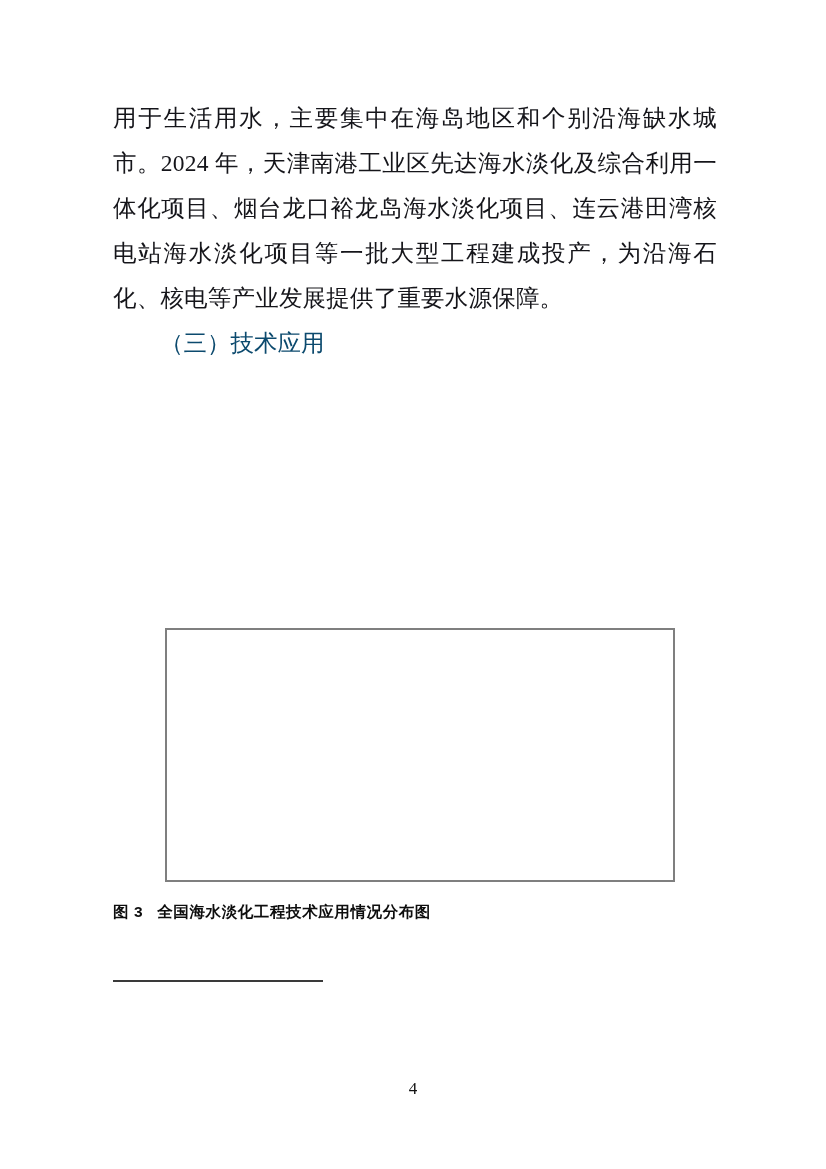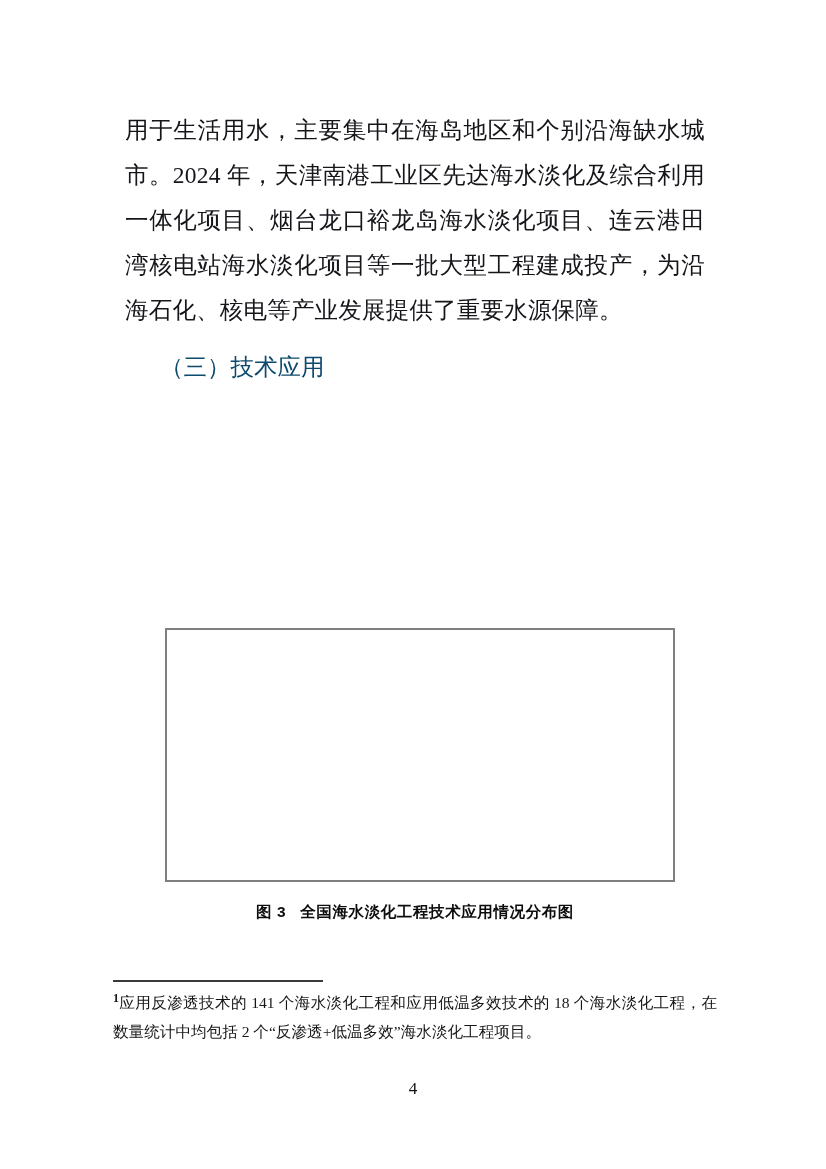--- a/index.html
+++ b/index.html
@@ -31,21 +31,21 @@
     top: 96px;
     width: 604px;
   }
 
   .para {
     font-size: 23.5px;
     line-height: 45px;
     text-align: justify;
     text-justify: inter-ideograph;
     letter-spacing: 0.2px;
-    margin: 12px;
+    margin: 0;
     color: #15151a;
   }
   .para.indent { text-indent: 47px; }
 
   .heading {
     font-size: 23.5px;
     line-height: 45px;
     margin: 0;
     text-indent: 47px;
     color: #0c4a6e;
@@ -75,21 +75,21 @@
     background: #ffffff;
     box-sizing: border-box;
   }
   .chart-svg { display: block; }
 
   .fig-caption {
     position: absolute;
     left: 113px;
     top: 902px;
     width: 604px;
-    text-align: center;
+    text-align: left;
     font-family: "Liberation Sans", "DejaVu Sans", sans-serif;
     font-weight: bold;
     font-size: 15.5px;
     letter-spacing: 0.6px;
     color: #0d0d0d;
   }
   .fig-caption .fig-num { margin-right: 14px; }
 
   
   .footnote-rule {
@@ -279,17 +279,16 @@
         <text x="323" y="94" font-family="DejaVu Sans, Liberation Sans, sans-serif" font-size="11.5" fill="#1a1a1a">工程数量</text>
       </g>
     </svg>
   </div>
 
   <div class="fig-caption">
     <span class="fig-num">图 3</span><span>全国海水淡化工程技术应用情况分布图</span>
   </div>
 
   <div class="footnote-rule"></div>
-  <div class="footnote"><sup>1</sup><span>应用反渗透技术的 141 个海水淡化工程和应用低温多效技术的 18 个海水淡化工程，在数量统计中均包括 2 个“反渗透+低温多效”海水淡化工程项目。</span></div>
 
   <div class="page-number">4</div>
 
 </div>
 
 </body></html>

